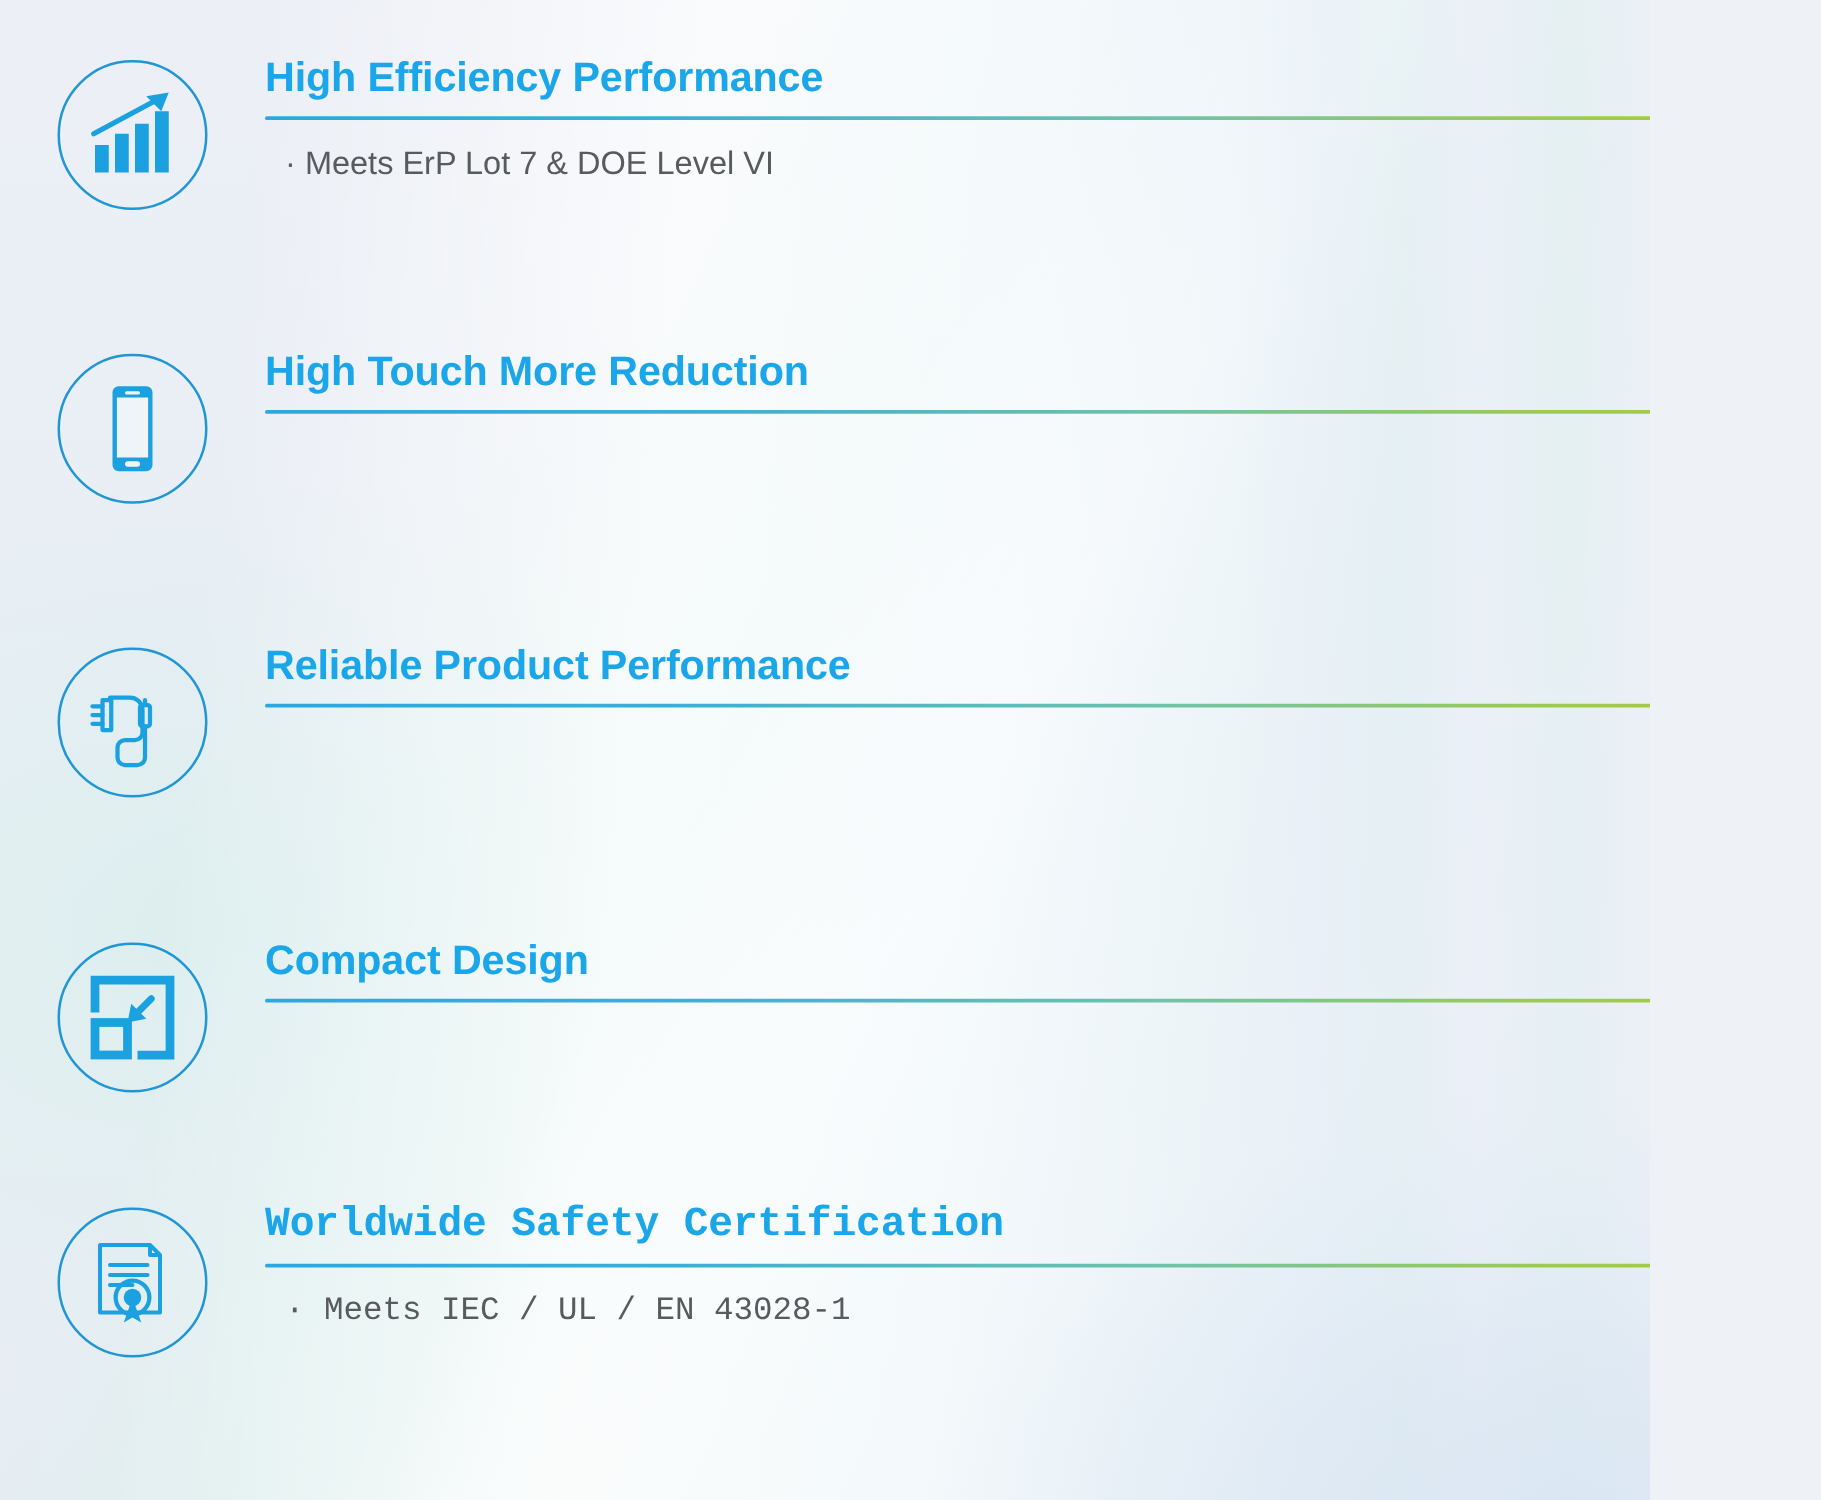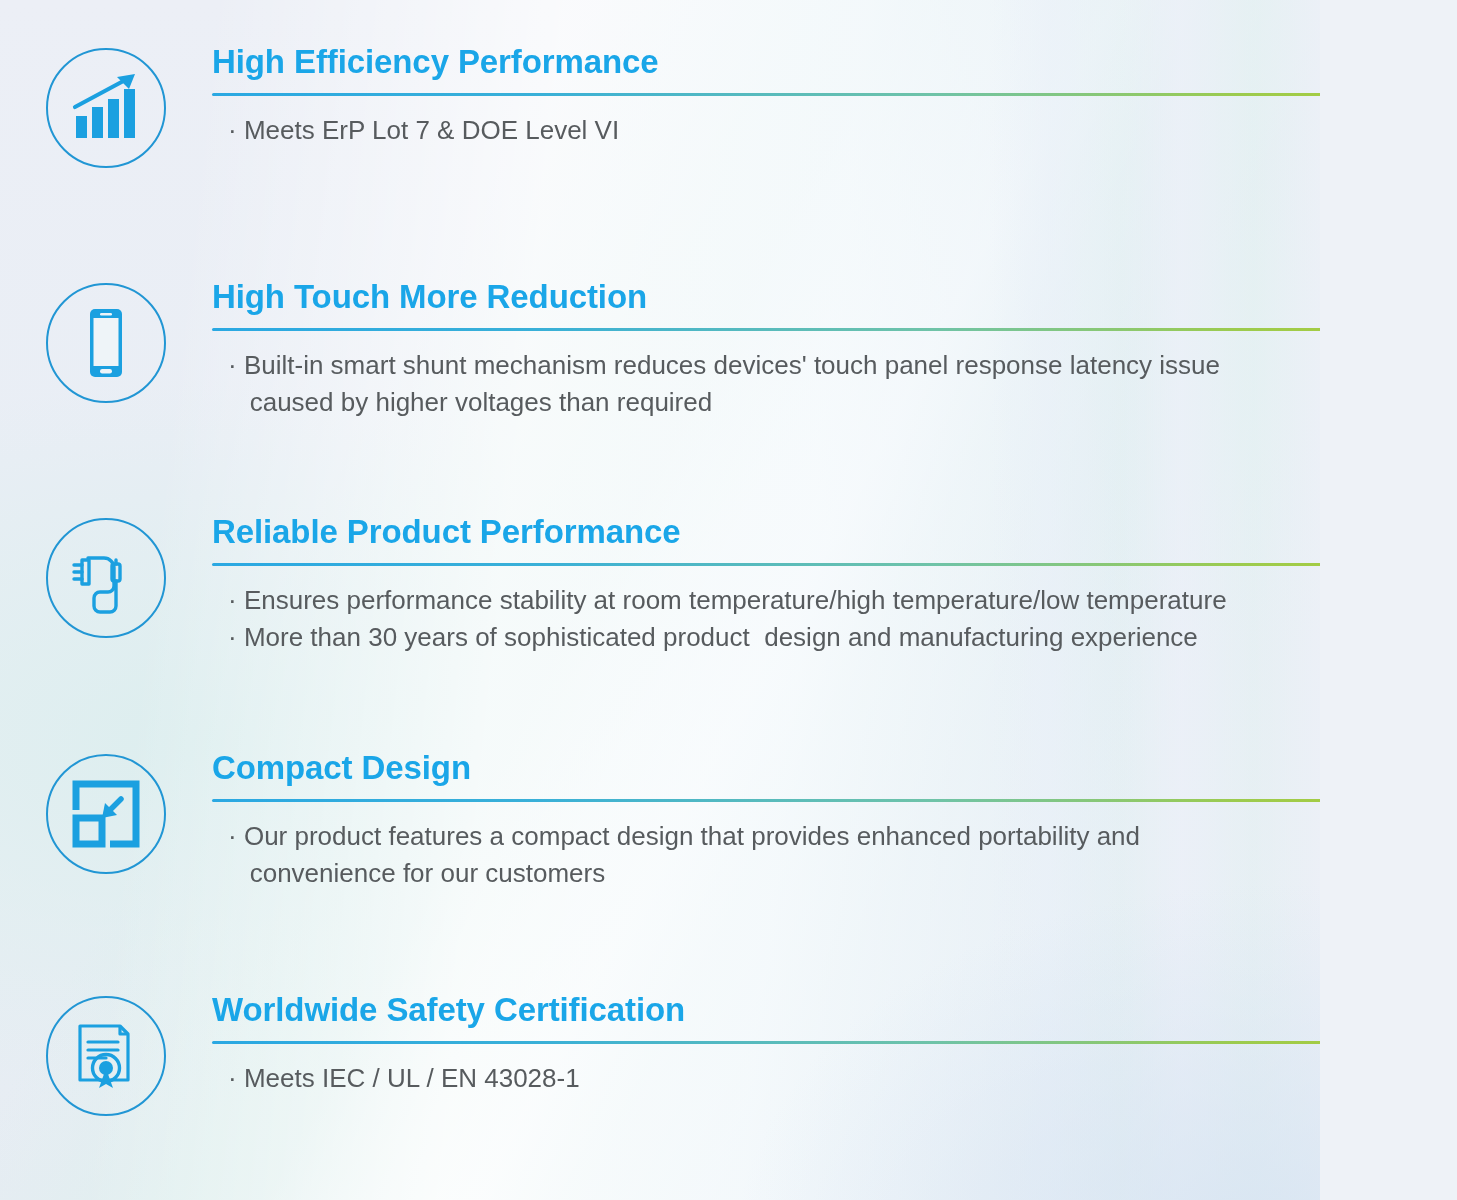--- a/index.html
+++ b/index.html
@@ -156,21 +156,21 @@
   .bullets li .dot {
     color: #575b5e;
   }
   .bullets li .txt { }
 
   
   #feature-0 { top: 44px; }
   #feature-1 { top: 279px; }
   #feature-2 { top: 514px; }
   #feature-3 { top: 750px; }
-  #feature-4 { top: 992px; }
+  #feature-4 { top: 962px; font-family: Liberation Mono, monospace; }
 </style>
 </head>
 <body>
 
 <div id="stage">
 
   <div class="bg-layer bg-wash-a"></div>
   <div class="bg-layer bg-wash-b"></div>
   <div class="bg-layer bg-sheen"></div>
   <div class="bg-layer bg-band-low"></div>
@@ -212,24 +212,20 @@
             <rect x="23" y="5" width="32" height="68" rx="5" ry="5" fill="#1ba0e0"></rect>
             <rect x="26.5" y="14" width="25" height="48" fill="#eef4f8"></rect>
             <rect x="33" y="9" width="12" height="2.6" rx="1.3" fill="#eef4f8"></rect>
             <rect x="33" y="65" width="12" height="4.4" rx="2.2" fill="#eef4f8"></rect>
           </svg>
         </div>
       </div>
       <div class="body-col">
         <div class="feat-title">High Touch More Reduction</div>
         <div class="rule"></div>
-        <ul class="bullets">
-          <li><span class="dot">·</span> <span class="txt">Built-in smart shunt mechanism reduces devices' touch panel response latency issue
-   caused by higher voltages than required</span></li>
-        </ul>
       </div>
     </div>
 
     <div class="feature" id="feature-2">
       <div class="icon-wrap">
         <div class="icon-circle">
           <svg width="80" height="80" viewBox="0 0 80 80">
             <g fill="none" stroke="#1ba0e0" stroke-width="3.4" stroke-linecap="round" stroke-linejoin="round">
               <path d="M22 20 h16 a10 10 0 0 1 10 10 v18 a6 6 0 0 1 -6 6 h-8 a6 6 0 0 0 -6 6 v8 a6 6 0 0 0 6 6 h10 a6 6 0 0 0 6 -6 v-25"></path>
               <rect x="16" y="22" width="7" height="24"></rect>
@@ -238,24 +234,20 @@
               <line x1="8" y1="41" x2="16" y2="41"></line>
               <rect x="46" y="26" width="8" height="17" rx="2"></rect>
               <line x1="50" y1="22" x2="50" y2="26"></line>
             </g>
           </svg>
         </div>
       </div>
       <div class="body-col">
         <div class="feat-title">Reliable Product Performance</div>
         <div class="rule"></div>
-        <ul class="bullets">
-          <li><span class="dot">·</span> <span class="txt">Ensures performance stability at room temperature/high temperature/low temperature</span></li>
-          <li><span class="dot">·</span> <span class="txt">More than 30 years of sophisticated product  design and manufacturing experience</span></li>
-        </ul>
       </div>
     </div>
 
     <div class="feature" id="feature-3">
       <div class="icon-wrap">
         <div class="icon-circle">
           <svg width="74" height="74" viewBox="0 0 74 74">
             <g fill="none" stroke="#1ba0e0" stroke-width="7">
               <path d="M7 33 V7 H67 V67 H41"></path>
               <rect x="7" y="41" width="26" height="26"></rect>
@@ -263,24 +255,20 @@
             <g stroke="#1ba0e0" stroke-width="5.5" stroke-linecap="round" fill="none">
               <line x1="52" y1="22" x2="38" y2="36"></line>
             </g>
             <polygon points="33,41 48,38 36,26" fill="#1ba0e0"></polygon>
           </svg>
         </div>
       </div>
       <div class="body-col">
         <div class="feat-title">Compact Design</div>
         <div class="rule"></div>
-        <ul class="bullets">
-          <li><span class="dot">·</span> <span class="txt">Our product features a compact design that provides enhanced portability and
-   convenience for our customers</span></li>
-        </ul>
       </div>
     </div>
 
     <div class="feature" id="feature-4">
       <div class="icon-wrap">
         <div class="icon-circle">
           <svg width="76" height="76" viewBox="0 0 76 76">
             <g fill="none" stroke="#1ba0e0" stroke-width="3.2" stroke-linejoin="round">
               <path d="M12 8 H52 L60 16 V62 H12 Z"></path>
               <path d="M52 8 V16 H60"></path>

